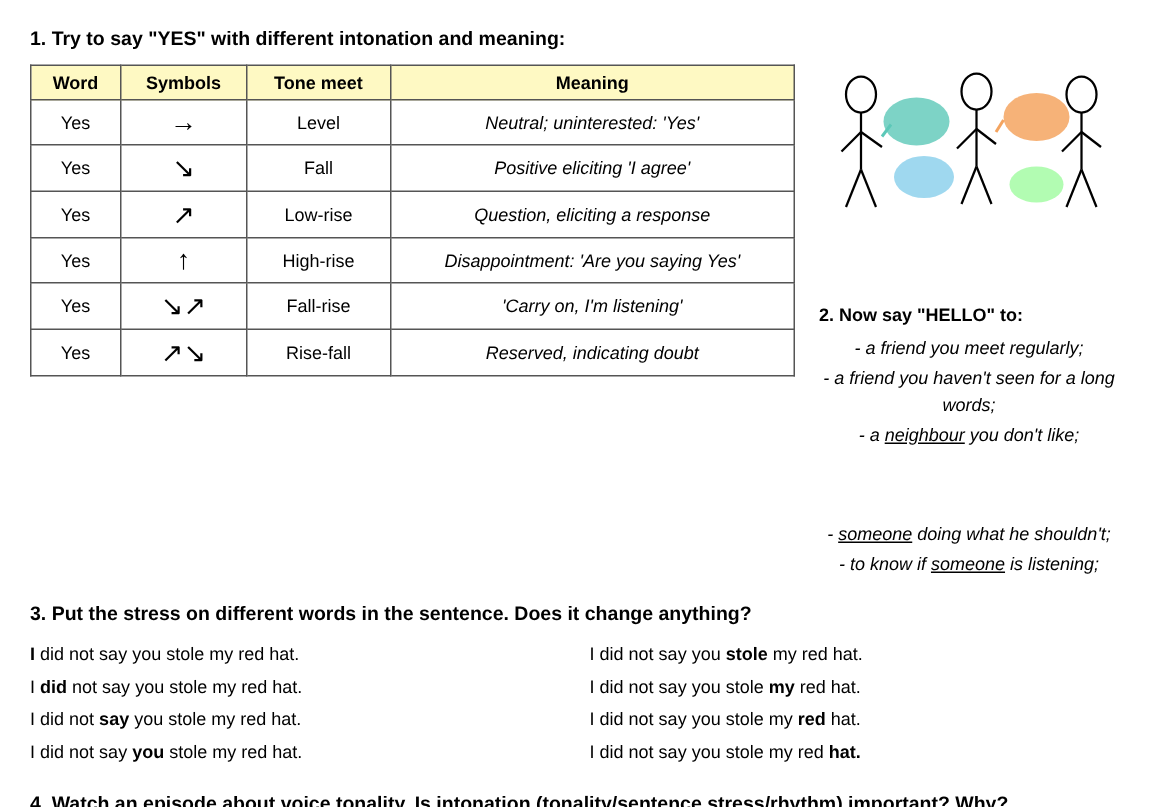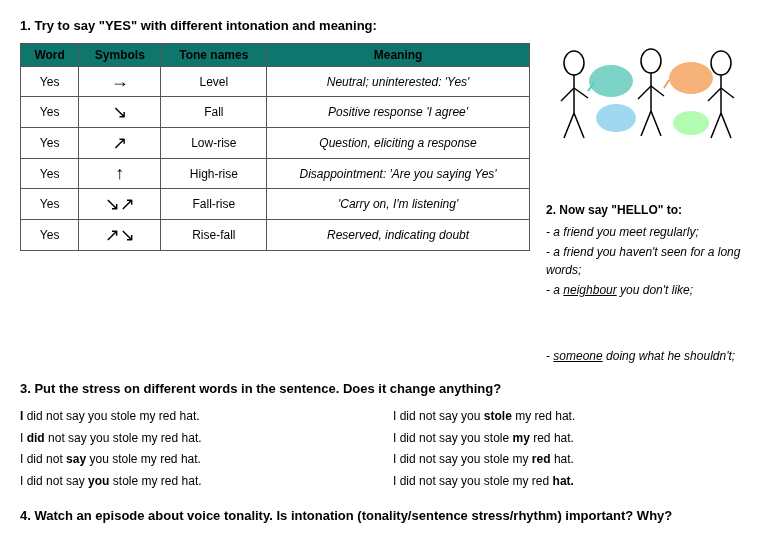--- a/index.html
+++ b/index.html
@@ -41,36 +41,37 @@
       border-collapse: collapse;
       width: 100%;
       font-size: 12px;
     }
     th, td {
       border: 1px solid #555;
       padding: 4px 8px;
       text-align: center;
     }
     th {
-      background: #0f766e;
+      background: #fef9c3;
       font-weight: bold;
     }
     td.meaning {
       text-align: center;
       font-style: italic;
     }
     .hello-section {
       font-size: 12px;
       line-height: 1.5;
     }
     .hello-list {
       margin-top: 4px;
     }
     .hello-list p {
       margin-bottom: 2px;
+      text-align: center;
     }
     .underline { text-decoration: underline; }
     .italic { font-style: italic; }
 
     .section3 {
       margin-bottom: 14px;
     }
     .stress-sentences {
       display: flex;
       gap: 20px;
@@ -92,36 +93,36 @@
 
 <div>
   <p class="section-title">1. Try to say "YES" with different intonation and meaning:</p>
   <div class="top-section">
     <div class="table-area">
       <table>
         <thead>
           <tr>
             <th>Word</th>
             <th>Symbols</th>
-            <th>Tone names</th>
+            <th>Tone meet</th>
             <th>Meaning</th>
           </tr>
         </thead>
         <tbody id="table-body">
         <tr>
               <td>Yes</td>
               <td style="font-size: 18px;">→</td>
               <td>Level</td>
               <td class="meaning">Neutral; uninterested: 'Yes'</td>
             </tr>
             <tr>
               <td>Yes</td>
               <td style="font-size: 18px;">↘</td>
               <td>Fall</td>
-              <td class="meaning">Positive response 'I agree'</td>
+              <td class="meaning">Positive eliciting 'I agree'</td>
             </tr>
             <tr>
               <td>Yes</td>
               <td style="font-size: 18px;">↗</td>
               <td>Low-rise</td>
               <td class="meaning">Question, eliciting a response</td>
             </tr>
             <tr>
               <td>Yes</td>
               <td style="font-size: 18px;">↑</td>
@@ -181,20 +182,21 @@
         </svg>
       </div>
 
       <div class="hello-section">
         <p><strong>2. Now say "HELLO" to:</strong></p>
         <div class="hello-list" id="hello-list">
             <p style="font-style: italic; font-size: 12px; line-height: 1.5;">- a friend you meet regularly;</p>
             <p style="font-style: italic; font-size: 12px; line-height: 1.5;">- a friend you haven't seen for a long words;</p>
             <p style="font-style: italic; font-size: 12px; line-height: 1.5;">- a <span class="underline italic">neighbour</span> you don't like;</p>
             <p style="font-style: italic; font-size: 12px; line-height: 1.5; margin-top: 48px;">- <span class="underline italic">someone</span> doing what he shouldn't;</p>
+            <p style="font-style: italic; font-size: 12px; line-height: 1.5;">- to know if <span class="underline italic">someone</span> is listening;</p>
           </div>
       </div>
     </div>
   </div>
 </div>
 
 <div class="section3">
   <p class="section-title">3. Put the stress on different words in the sentence. Does it change anything?</p>
   <div class="stress-sentences">
     <div class="stress-col" id="left-sentences">

